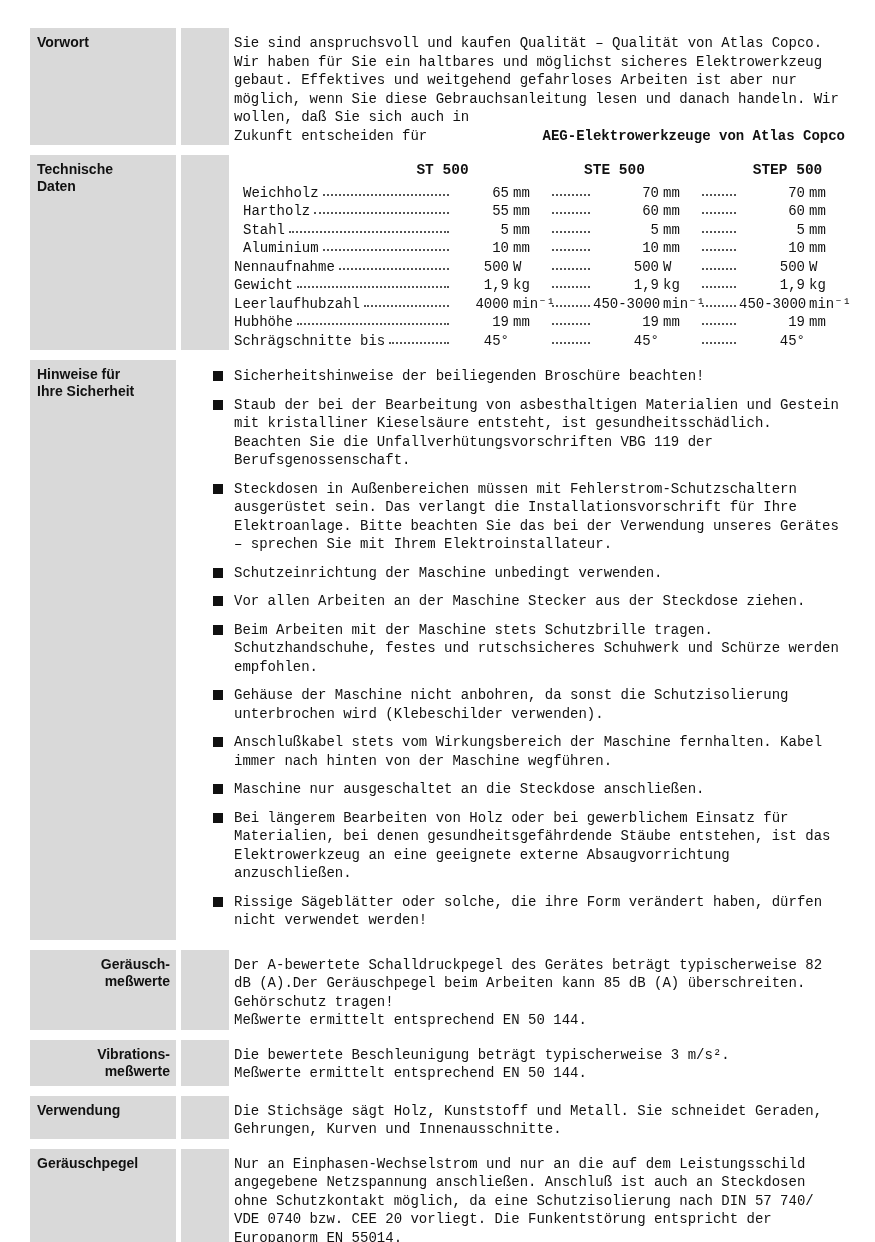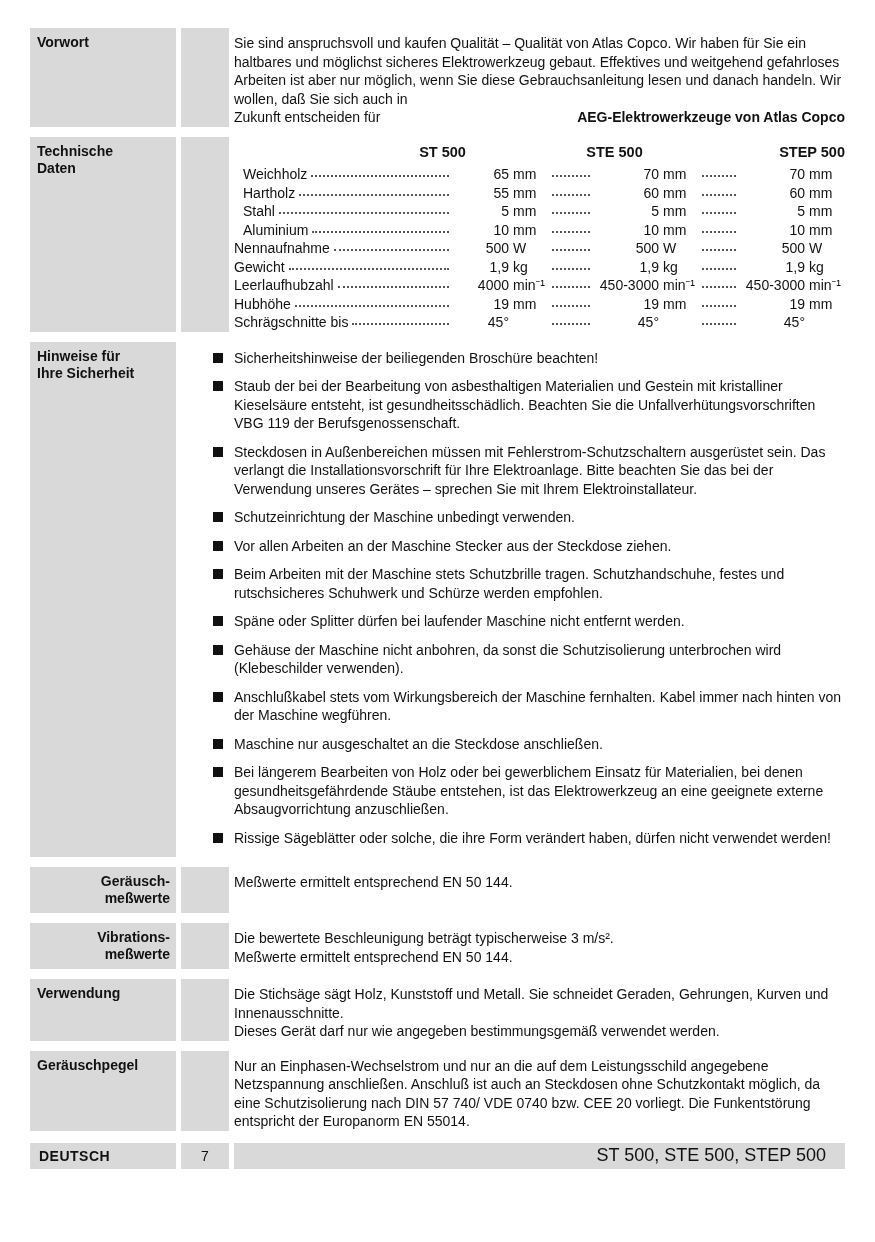--- a/index.html
+++ b/index.html
@@ -19,36 +19,36 @@
     column-gap: 5px;
     margin-bottom: 10px;
   }
   .box { background: #d9d9d9; }
   .label-box {
     padding: 6px 6px 6px 7px;
     font-weight: bold;
     line-height: 17px;
   }
   .label-box.right { text-align: right; padding-left: 40px; }
-  .content { padding-top: 6px; line-height: 18.5px; }
+  .content { padding-top: 6px; line-height: 18.5px; font-family: Liberation Mono, monospace; }
   .p { margin: 0; }
   .b { font-weight: bold; }
   .closing-line { display: flex; justify-content: space-between; line-height: 18.5px; gap: 19px; }
 
   
   .trow {
     display: grid;
     grid-template-columns: minmax(0,1fr) 56px 40px 44px 66px 40px 40px 66px 40px;
     line-height: 18.5px;
     align-items: start;
   }
   .thead { font-weight: bold; margin-bottom: 4px; font-size: 14.5px; gap: 9px; }
   .th1 { grid-column: 2 / 4; text-align: center; white-space: nowrap; }
   .th2 { grid-column: 5 / 7; text-align: center; white-space: nowrap; }
-  .th3 { grid-column: 8 / 10; text-align: right; white-space: nowrap; }
+  .th3 { grid-column: 8 / 10; text-align: center; white-space: nowrap; }
   .tcell { min-width: 0; }
   .lblcell { display: flex; align-items: flex-start; white-space: nowrap; }
   .lblcell.full { grid-column: 1 / -1; }
   .lblcell.indent { padding-left: 9px; }
   .dots {
     display: block;
     flex: 1 1 auto;
     height: 12px;
     border-bottom: 2px dotted #555555;
   }
@@ -302,24 +302,20 @@
           <div class="bullet">
             <span class="sq"></span>
             <span class="btext">Vor allen Arbeiten an der Maschine Stecker aus der Steckdose ziehen.</span>
           </div>
           <div class="bullet">
             <span class="sq"></span>
             <span class="btext">Beim Arbeiten mit der Maschine stets Schutzbrille tragen. Schutzhandschuhe, festes und rutschsicheres Schuhwerk und Schürze werden empfohlen.</span>
           </div>
           <div class="bullet">
             <span class="sq"></span>
-            <span class="btext">Späne oder Splitter dürfen bei laufender Maschine nicht entfernt werden.</span>
-          </div>
-          <div class="bullet">
-            <span class="sq"></span>
             <span class="btext">Gehäuse der Maschine nicht anbohren, da sonst die Schutzisolierung unterbrochen wird (Klebeschilder verwenden).</span>
           </div>
           <div class="bullet">
             <span class="sq"></span>
             <span class="btext">Anschlußkabel stets vom Wirkungsbereich der Maschine fernhalten. Kabel immer nach hinten von der Maschine wegführen.</span>
           </div>
           <div class="bullet">
             <span class="sq"></span>
             <span class="btext">Maschine nur ausgeschaltet an die Steckdose anschließen.</span>
           </div>
@@ -335,20 +331,21 @@
     </div>
   </section>
 
   <section class="section">
     <div class="box label-box right">
       <div>Geräusch-</div>
       <div>meßwerte</div>
     </div>
     <div class="box strip"></div>
     <div class="content">
+      <p class="p">Der A-bewertete Schalldruckpegel des Gerätes beträgt typischerweise 82 dB (A).Der Geräuschpegel beim Arbeiten kann 85 dB (A) überschreiten. Gehörschutz tragen!</p>
       <p class="p">Meßwerte ermittelt entsprechend EN 50 144.</p>
     </div>
   </section>
 
   <section class="section">
     <div class="box label-box right">
       <div>Vibrations-</div>
       <div>meßwerte</div>
     </div>
     <div class="box strip"></div>
@@ -358,21 +355,20 @@
     </div>
   </section>
 
   <section class="section">
     <div class="box label-box">
       <div>Verwendung</div>
     </div>
     <div class="box strip"></div>
     <div class="content">
       <p class="p">Die Stichsäge sägt Holz, Kunststoff und Metall. Sie schneidet Geraden, Gehrungen, Kurven und Innenausschnitte.</p>
-      <p class="p">Dieses Gerät darf nur wie angegeben bestimmungsgemäß verwendet werden.</p>
     </div>
   </section>
 
   <section class="section">
     <div class="box label-box">
       <div>Geräuschpegel</div>
     </div>
     <div class="box strip"></div>
     <div class="content">
       <p class="p">Nur an Einphasen-Wechselstrom und nur an die auf dem Leistungsschild angegebene Netzspannung anschließen. Anschluß ist auch an Steckdosen ohne Schutzkontakt möglich, da eine Schutzisolierung nach DIN 57 740/ VDE 0740 bzw. CEE 20 vorliegt. Die Funkentstörung entspricht der Europanorm EN 55014.</p>

